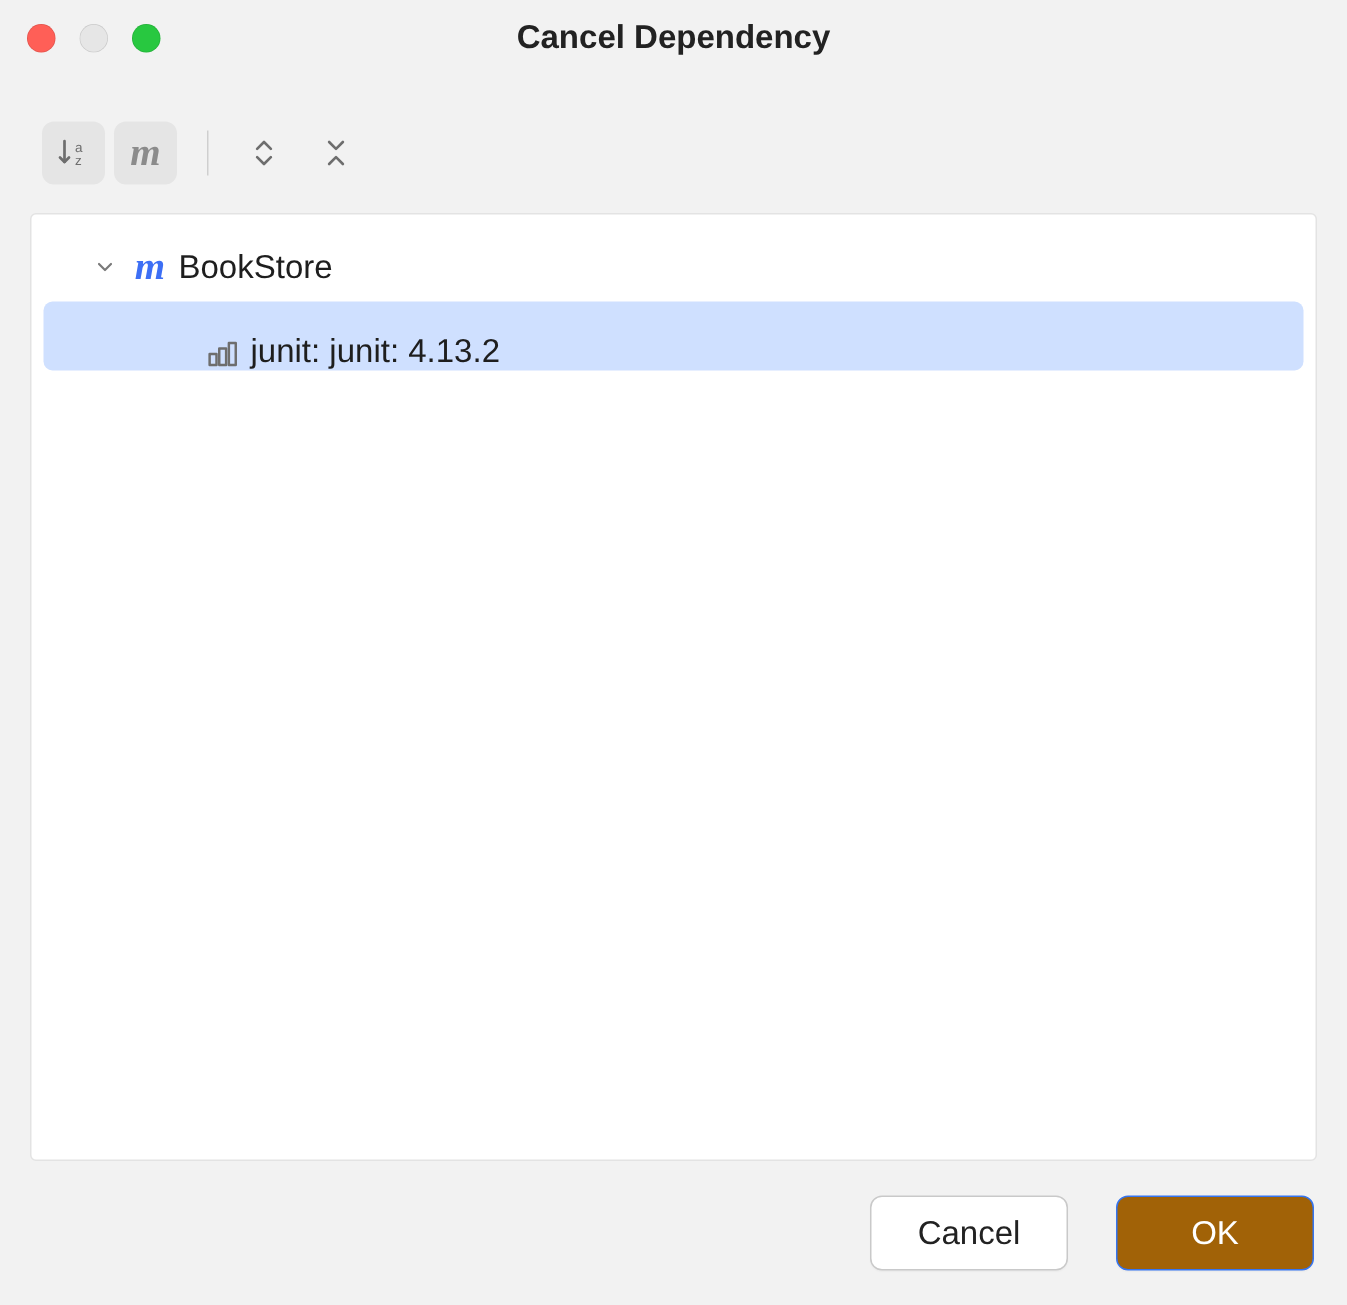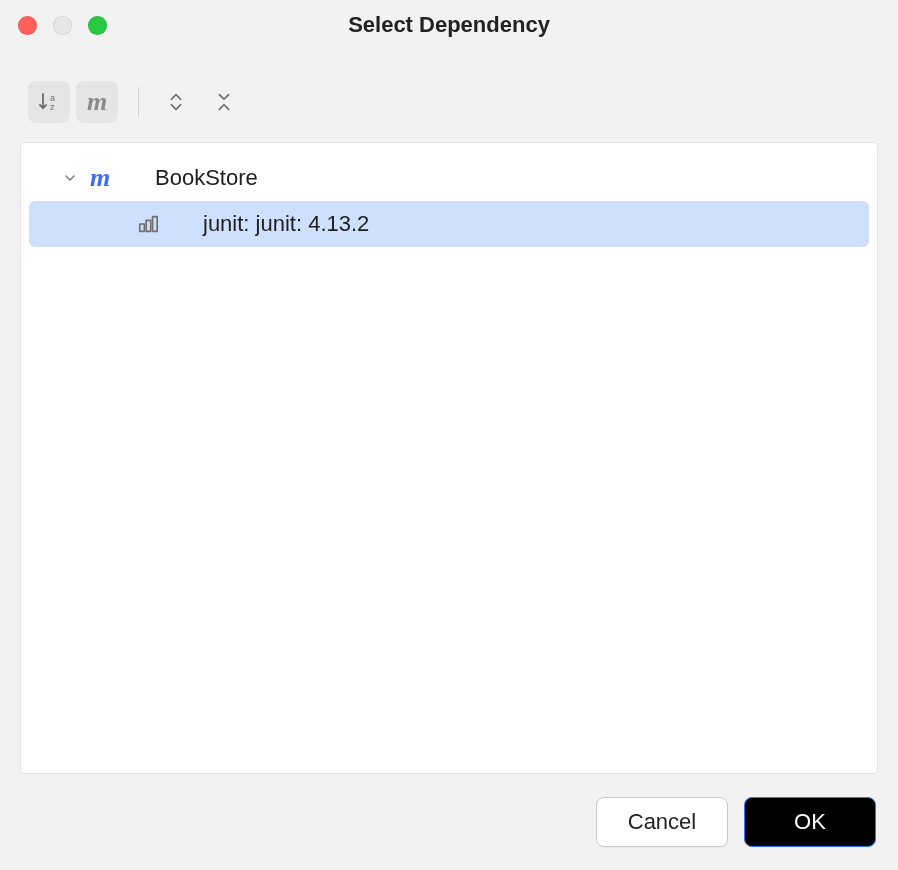--- a/index.html
+++ b/index.html
@@ -86,70 +86,70 @@
     .row {
       height: 46px;
       display: flex;
       align-items: center;
       border-radius: 6px;
       padding-left: 10px;
       font-size: 22px;
       color: #1e1e1e;
       white-space: nowrap;
     }
-    .row.selected { background: #cfe0ff; }
+    .row.selected { background: #cfe0ff; align-items: flex-end; }
     .row .indent-0 { width: 18px; }
     .row .indent-1 { width: 92px; }
     .row .chev {
       width: 26px; display: flex; align-items: center; justify-content: center;
       color: #7a7a7a;
     }
     .row .icon-slot {
       width: 34px; display: flex; align-items: center; justify-content: center;
     }
-    .row .label { padding-left: 2px; margin-left: 36px; }
+    .row .label { padding-left: 2px; }
 
     
     .buttons {
       height: 96px;
       display: flex;
       align-items: center;
       justify-content: flex-end;
-      gap: 16px;
+      gap: 32px;
       padding: 0 22px 0 0;
     }
     .btn {
       height: 50px;
       min-width: 132px;
       padding: 0 26px;
       border-radius: 8px;
       border: 1px solid #c9c9c9;
       background: #ffffff;
       font-size: 22px;
       color: #222;
       display: flex; align-items: center; justify-content: center;
       cursor: pointer;
       box-shadow: 0 1px 1px rgba(0,0,0,0.03);
     }
     .btn.primary {
-      background: #000000;
+      background: #a16207;
       border-color: #3574f0;
       color: #ffffff;
     }
   </style>
 </head>
 <body>
 
 <div class="titlebar">
   <div class="traffic-lights">
     <div class="traffic-dot dot-close"></div>
     <div class="traffic-dot dot-min"></div>
     <div class="traffic-dot dot-zoom"></div>
   </div>
-  <div class="title">Select Dependency</div>
+  <div class="title">Cancel Dependency</div>
 </div>
 
 <div class="toolbar">
   <div class="tb-btn active">
     <span>
       <svg width="24" height="24" viewBox="0 0 24 24" fill="none" stroke="#6e6e6e" stroke-width="1.8" stroke-linecap="round" stroke-linejoin="round">
         <path d="M6 4 v14"></path>
         <path d="M3 15 l3 3 l3 -3"></path>
         <text x="13" y="11" font-size="9" font-family="Arial" fill="#6e6e6e" stroke="none">a</text>
         <text x="13" y="20" font-size="9" font-family="Arial" fill="#6e6e6e" stroke="none">z</text>

